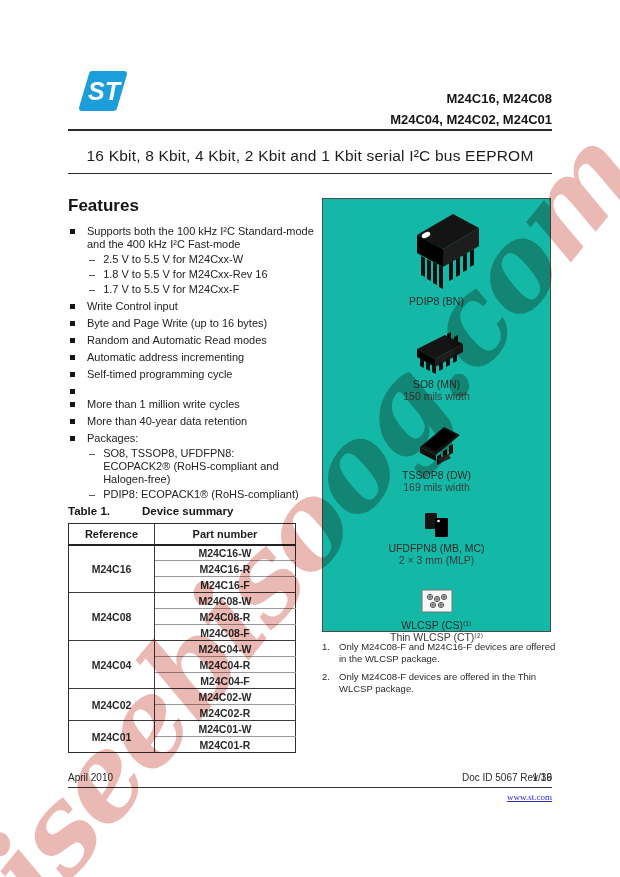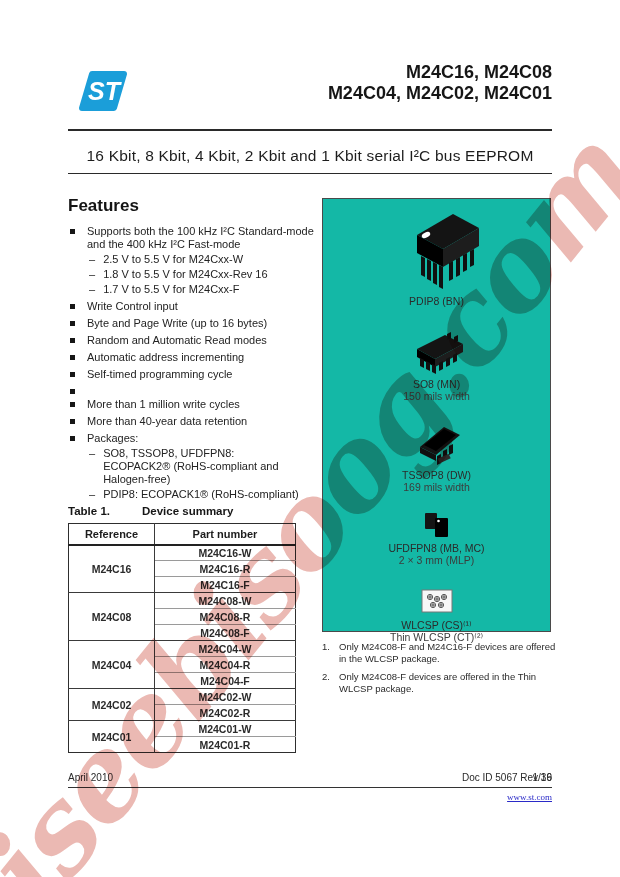--- a/index.html
+++ b/index.html
@@ -9,22 +9,22 @@
     background: #ffffff;
     font-family: "Liberation Sans", "DejaVu Sans", sans-serif;
     color: #1b1b1b;
     overflow: hidden;
   }
   .abs { position: absolute; }
 
   
   #st-logo { left:70px; top:70px; }
   #doc-title {
-    right:68px; top:62px; text-align:right;
-    font-size:18px; font-weight:bold; line-height:21px; color:#161616;
+    right:68px; top:88px; text-align:right;
+    font-size:13px; font-weight:bold; line-height:21px; color:#161616;
   }
   #header-rule { left:68px; right:68px; top:129px; border-top:2px solid #2a2a2a; }
   #doc-subtitle {
     left:68px; right:68px; top:147px; text-align:center;
     font-size:15.5px; color:#1d1d1d; letter-spacing:0.2px;
   }
   #subtitle-rule { left:68px; right:68px; top:173px; border-top:1px solid #2a2a2a; }
 
   
   #features-heading { left:68px; top:196px; font-size:17px; font-weight:bold; color:#141414; }

